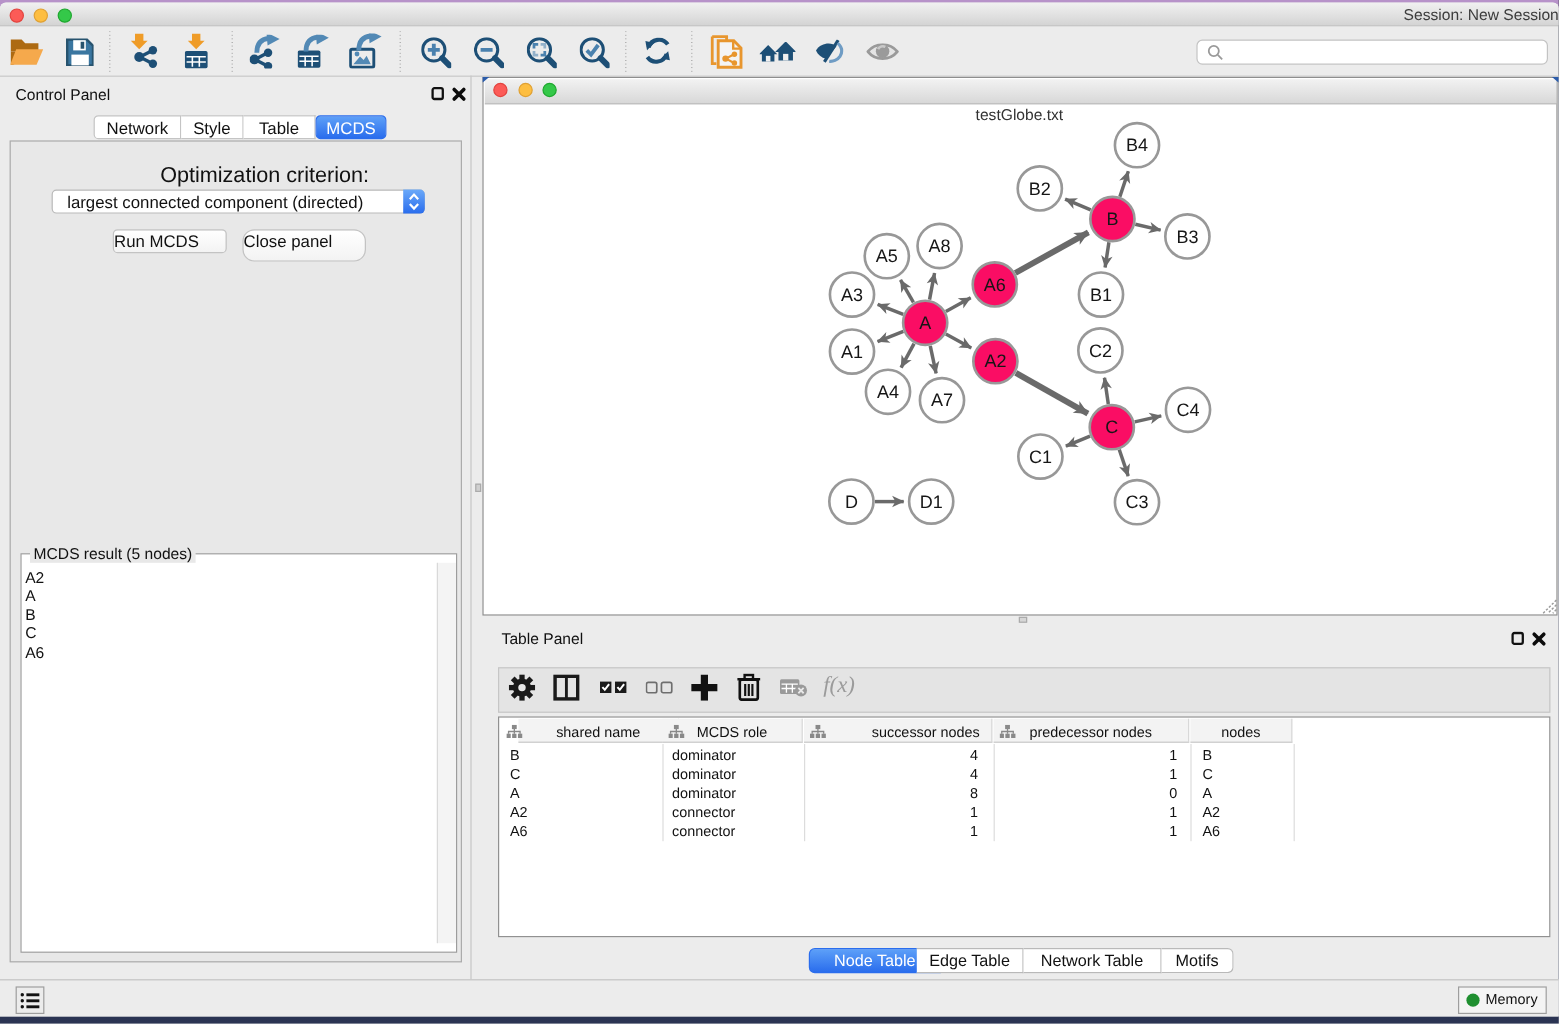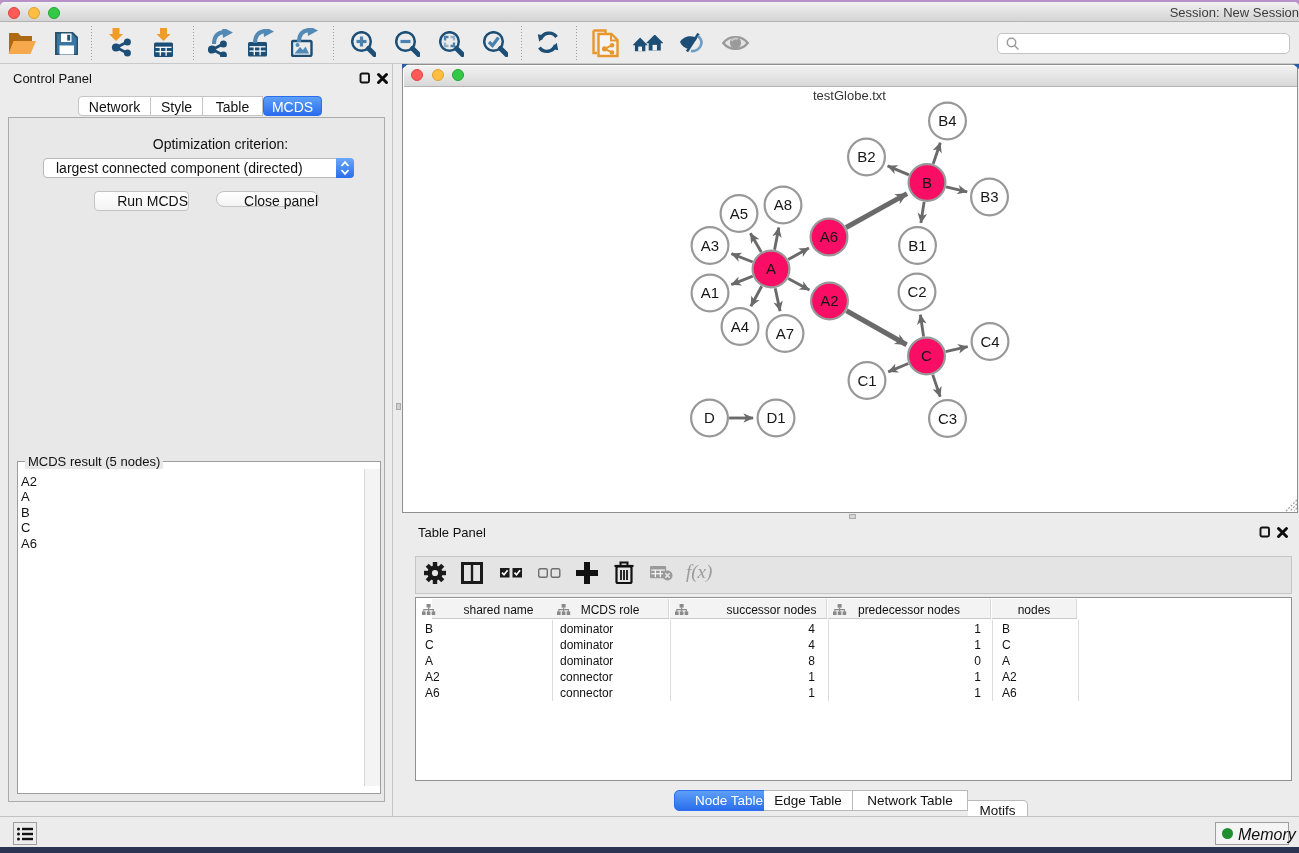--- a/index.html
+++ b/index.html
@@ -2,21 +2,21 @@
 <html><head><meta charset="utf-8"><style>
 * { margin:0; padding:0; box-sizing:border-box; }
 html,body { width:1299px; height:853px; overflow:hidden; font-family:"Liberation Sans",sans-serif; }
 body { background:linear-gradient(#161c2c,#2b3453); position:relative; }
 div,svg { position:absolute; }
 .vsep { top:26px; height:34px; width:1px; background-image:linear-gradient(#9f9f9f 33%, rgba(0,0,0,0) 0%); background-size:1px 3px; }
 .search { left:997px; top:33px; width:293px; height:21px; background:#fff; border:1px solid #c3c3c3; border-radius:5px; }
 .tl { width:12px; height:12px; border-radius:50%; }
 .tab { top:96px; height:20px; background:#fff; border:1px solid #c4c4c4; border-left:none; font-size:14px; text-align:center; color:#111; line-height:20px; }
 .tabsel { background:linear-gradient(#5da0f8,#2a6ded) !important; color:#fff !important; border:1px solid #2a6ded !important; border-radius:4px; }
-.btn { background:linear-gradient(#ffffff,#f3f3f3); border:1px solid #c3c3c3; border-radius:4px; font-size:14px; color:#111; text-align:right; }
+.btn { background:linear-gradient(#ffffff,#f3f3f3); border:1px solid #c3c3c3; border-radius:4px; font-size:14px; color:#111; text-align:left; }
 .th { top:599px; height:20px; background:#f3f3f3; border-right:1px solid #d8d8d8; border-bottom:1px solid #c9c9c9; font-size:12px; text-align:center; color:#111; padding-top:4px; }
 .td { font-size:12px; color:#111; height:16px; line-height:16px; }
 .btab { top:790px; height:21px; background:#fff; border:1px solid #b9b9b9; border-left:none; font-size:13.5px; color:#111; text-align:center; line-height:20px; }
 </style></head><body>
 <div style="left:0;top:0;width:1299px;height:8px;background:#b792c9;"></div>
 <div style="left:0;top:2px;width:1299px;height:845px;background:#ececec;border-radius:5px 5px 0 0;"></div>
 <div style="left:0;top:2px;width:1299px;height:20px;background:linear-gradient(#f1f1f1,#d4d4d4);border-radius:5px 5px 0 0;border-bottom:1px solid #b1b1b1;"></div>
 <div class="tl" style="left:8px;top:7px;background:#fc5b57;border:0.5px solid #e2443f;"></div>
 <div class="tl" style="left:28px;top:7px;background:#fdbe41;border:0.5px solid #e0a133;"></div>
 <div class="tl" style="left:48px;top:7px;background:#34c849;border:0.5px solid #1fa82f;"></div>
@@ -169,29 +169,29 @@
 <div style="left:13px;top:71px;font-size:13px;color:#111;">Control Panel</div>
 <svg style="left:359px;top:72px" width="30" height="13" viewBox="0 0 30 13">
  <rect x="1.5" y="1.5" width="8.5" height="9" rx="1.5" fill="none" stroke="#111" stroke-width="1.9"></rect>
  <path d="M19.5 2.5 L27.5 10.5 M27.5 2.5 L19.5 10.5" stroke="#0c0c0c" stroke-width="3" stroke-linecap="round"></path>
 </svg>
 <div class="tab" style="left:78px;width:73px;border-left:1px solid #c4c4c4;border-radius:4px 0 0 4px;">Network</div>
 <div class="tab" style="left:151px;width:52px;">Style</div>
 <div class="tab" style="left:203px;width:60px;">Table</div>
 <div class="tab tabsel" style="left:263px;width:59px;">MCDS</div>
 <div style="left:8px;top:117px;width:377px;height:685px;background:#e8e8e8;border:1px solid #ababab;"></div>
-<div style="left:8px;top:136px;width:377px;text-align:center;font-size:14px;color:#111;padding-left:48px;">Optimization criterion:</div>
+<div style="left:8px;top:136px;width:377px;text-align:center;font-size:18px;color:#111;padding-left:48px;">Optimization criterion:</div>
 <div style="left:43px;top:158px;width:311px;height:20px;background:#fff;border:1px solid #b9b9b9;border-radius:4px;font-size:14px;color:#111;line-height:18px;padding-left:12px;">largest connected component (directed)
   <div style="right:-1px;top:-1px;width:18px;height:20px;background:linear-gradient(#6aa9f9,#2a6ded);border-radius:0 4px 4px 0;"><svg style="position:static" width="18" height="20" viewBox="0 0 18 20">
         <path d="M5.5 8 L9 4.2 L12.5 8" fill="none" stroke="#fff" stroke-width="1.8"></path>
         <path d="M5.5 12 L9 15.8 L12.5 12" fill="none" stroke="#fff" stroke-width="1.8"></path>
       </svg></div>
 </div>
 <div class="btn" style="left:94px;top:191px;width:95px;height:20px;line-height:19px;">Run MCDS</div>
-<div class="btn" style="left:216px;top:191px;width:103px;height:16px;line-height:19px;border-radius:10px;">Close panel</div>
+<div class="btn" style="left:202px;top:191px;width:103px;height:27px;line-height:19px;border-radius:10px;">Close panel</div>
 <div style="left:17px;top:461px;width:364px;height:333px;border:1px solid #9d9d9d;background:#fff;"></div>
 <div style="left:25px;top:454px;background:#e8e8e8;font-size:13px;color:#111;padding:0 3px;">MCDS result (5 nodes)</div>
 <div style="left:21px;top:474px;font-size:13px;color:#111;line-height:15.4px;">A2<br>A<br>B<br>C<br>A6</div>
 <div style="left:364px;top:469px;width:16px;height:317px;background:#f4f4f4;border-left:1px solid #d9d9d9;"></div>
 <div style="left:392px;top:63px;width:1px;height:753px;background:#c6c6c6;"></div>
 
 <div style="left:402px;top:64px;width:896px;height:449px;background:#fff;border:1.5px solid #8e8e8e;"></div>
 <div style="left:403.5px;top:65.5px;width:893px;height:21px;background:linear-gradient(#f2f2f2,#d8d8d8);border-bottom:1px solid #b4b4b4;"></div>
 <div class="tl" style="left:411px;top:69px;background:#fc5b57;border:0.5px solid #e2443f;"></div>
 <div class="tl" style="left:431.5px;top:69px;background:#fdbe41;border:0.5px solid #e0a133;"></div>
@@ -410,27 +410,27 @@
 <div class="td" style="left:1002px;top:685px;width:70px">A6</div>
 <div style="position:absolute;left:552px;top:620px;width:1px;height:81px;background:#dcdcdc"></div>
 <div style="position:absolute;left:670px;top:620px;width:1px;height:81px;background:#dcdcdc"></div>
 <div style="position:absolute;left:828px;top:620px;width:1px;height:81px;background:#dcdcdc"></div>
 <div style="position:absolute;left:992px;top:620px;width:1px;height:81px;background:#dcdcdc"></div>
 <div style="position:absolute;left:1078px;top:620px;width:1px;height:81px;background:#dcdcdc"></div>
 
 <div class="btab tabsel" style="left:674px;width:110px;border-radius:5px 0 0 5px;">Node Table</div>
 <div class="btab" style="left:764px;width:89px;">Edge Table</div>
 <div class="btab" style="left:853px;width:115px;">Network Table</div>
-<div class="btab" style="left:968px;width:60px;border-radius:0 5px 5px 0;margin-top:10px;">Motifs</div>
+<div class="btab" style="left:968px;width:60px;border-radius:0 5px 5px 0;">Motifs</div>
 
 <div style="left:0;top:816px;width:1299px;height:31px;background:#ececec;border-top:1px solid #c2c2c2;"></div>
 <div style="left:13px;top:822px;width:24px;height:23px;background:#ececec;border:1px solid #9e9e9e;"></div>
 <svg style="left:17px;top:827px" width="16" height="14" viewBox="0 0 16 14">
   <circle cx="1.5" cy="2" r="1.5" fill="#111"></circle>
     <rect x="5" y="0.8" width="11" height="2.4" fill="#111"></rect>
   <circle cx="1.5" cy="7" r="1.5" fill="#111"></circle>
     <rect x="5" y="5.8" width="11" height="2.4" fill="#111"></rect>
   <circle cx="1.5" cy="12" r="1.5" fill="#111"></circle>
     <rect x="5" y="10.8" width="11" height="2.4" fill="#111"></rect>
 </svg>
 <div style="left:1215px;top:822px;width:74px;height:23px;background:#f4f4f4;border:1px solid #9e9e9e;"></div>
 <div style="left:1222px;top:828px;width:11px;height:11px;border-radius:50%;background:#1f8f30;"></div>
-<div style="left:1238px;top:826px;font-size:16px;color:#111;font-style:italic;">Memory</div>
+<div style="left:1238px;top:826px;font-size:12px;color:#111;">Memory</div>
 
 </body></html>

